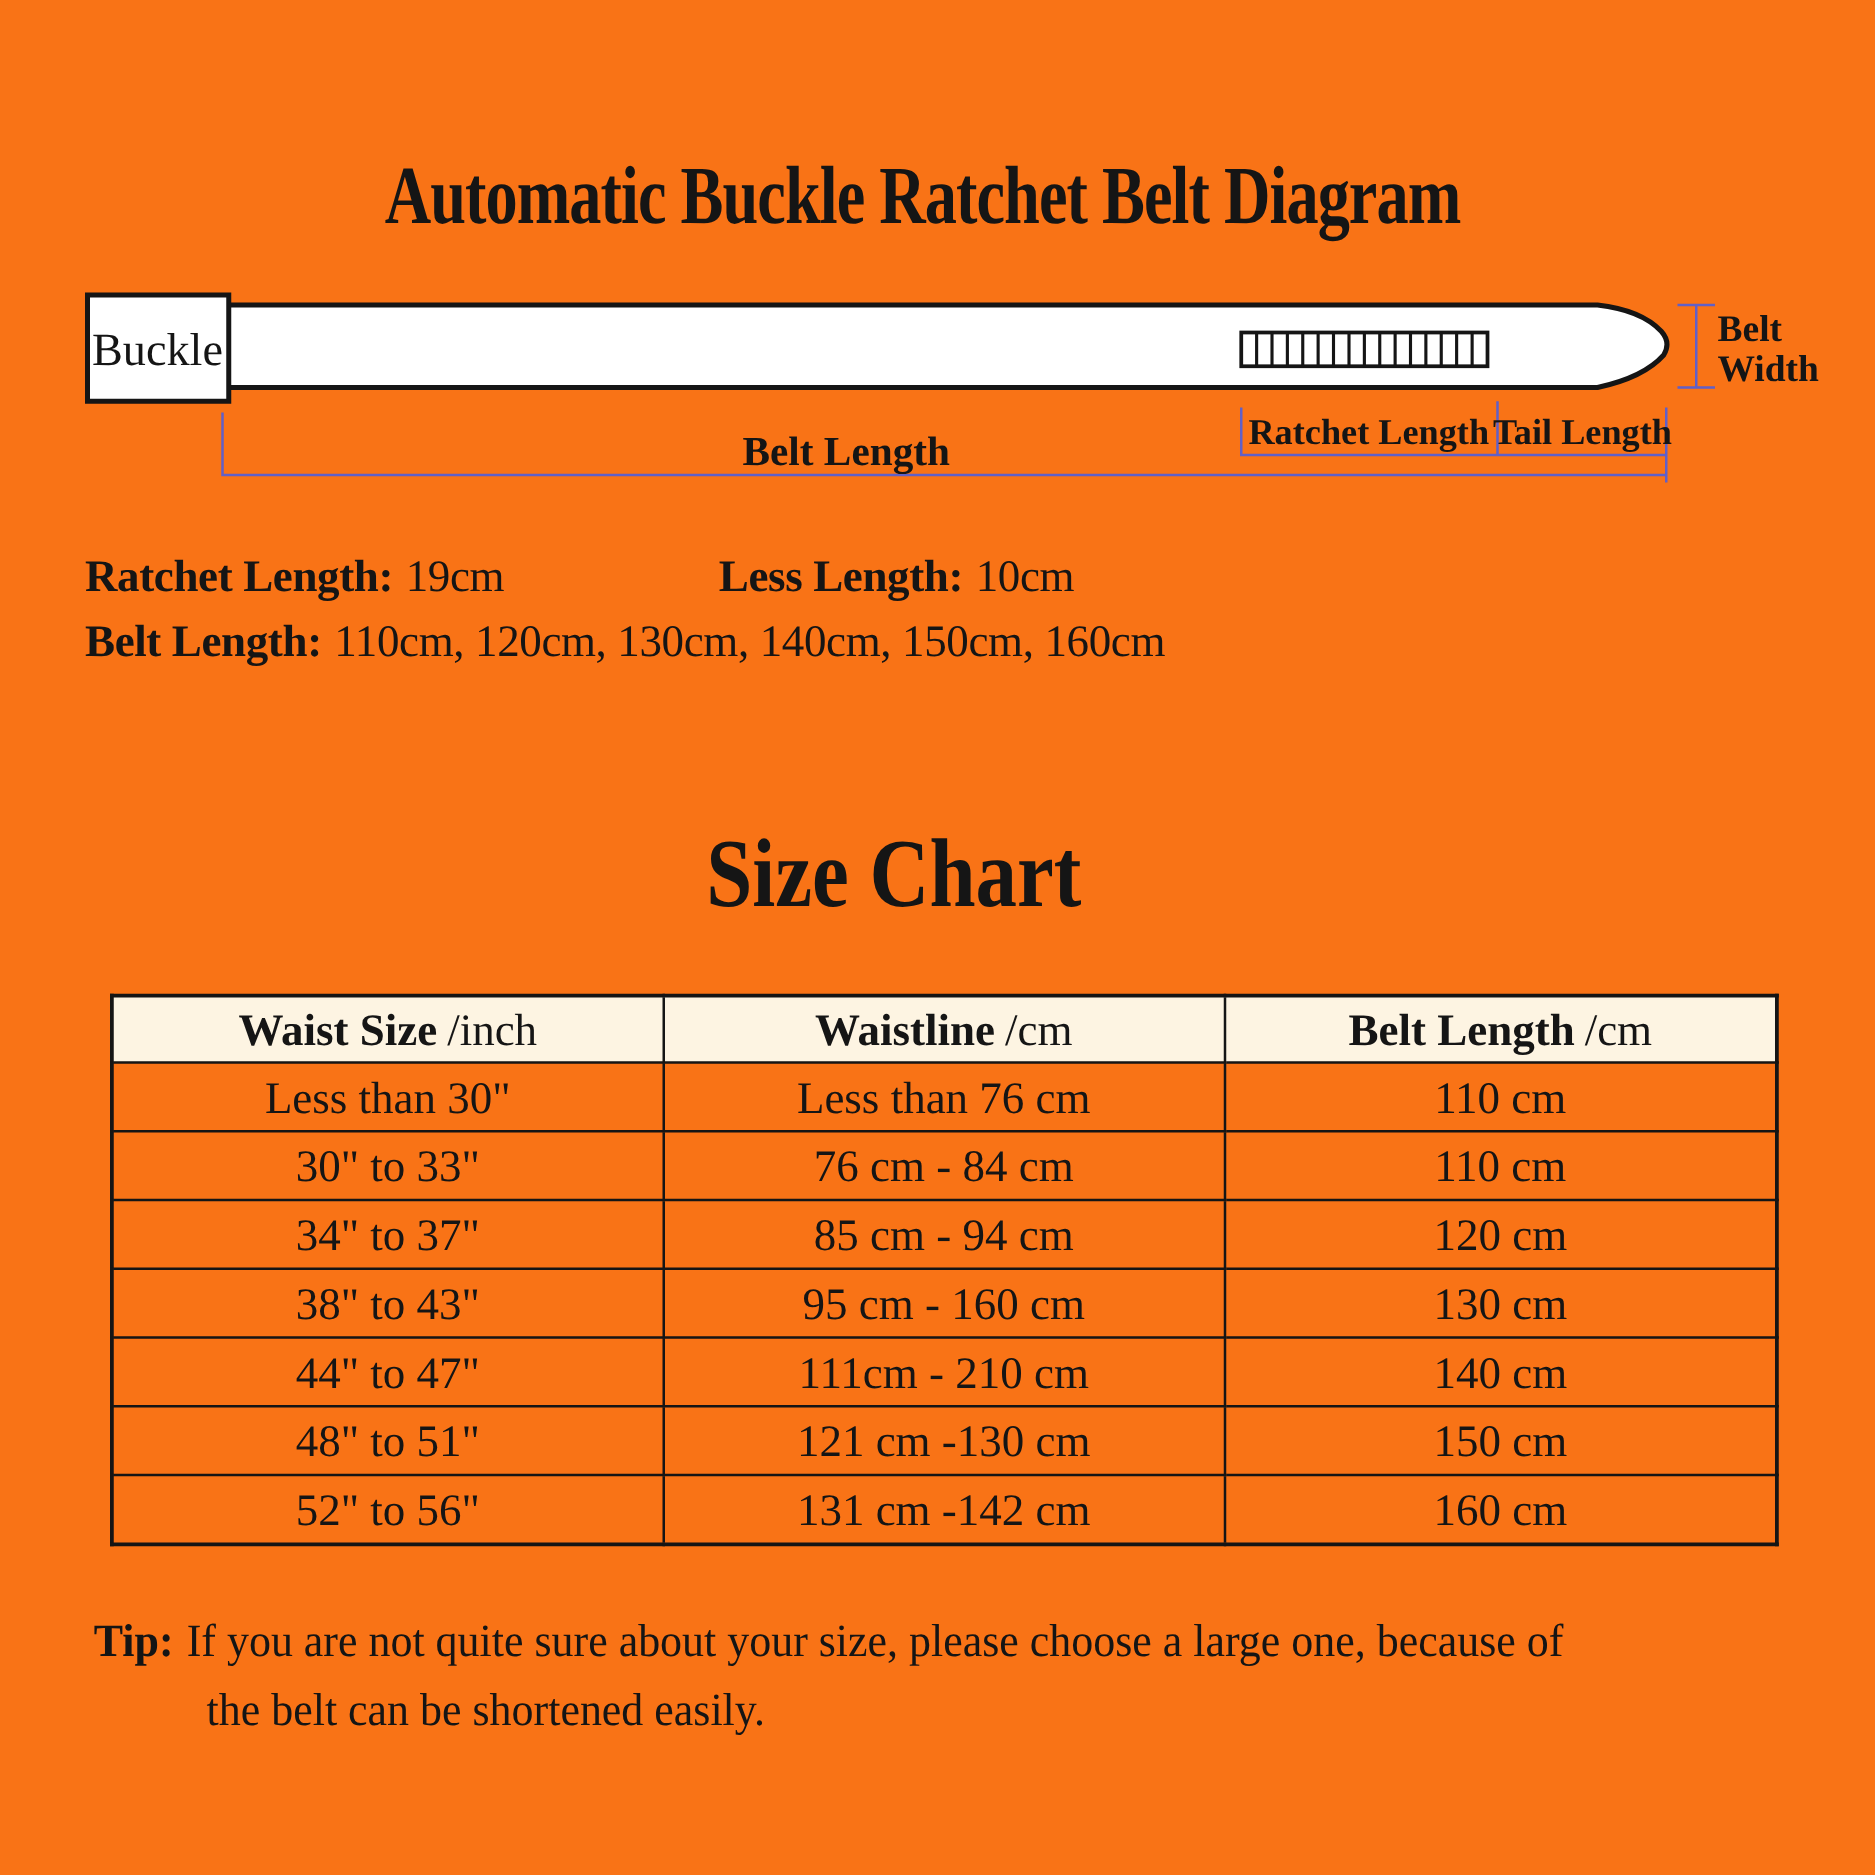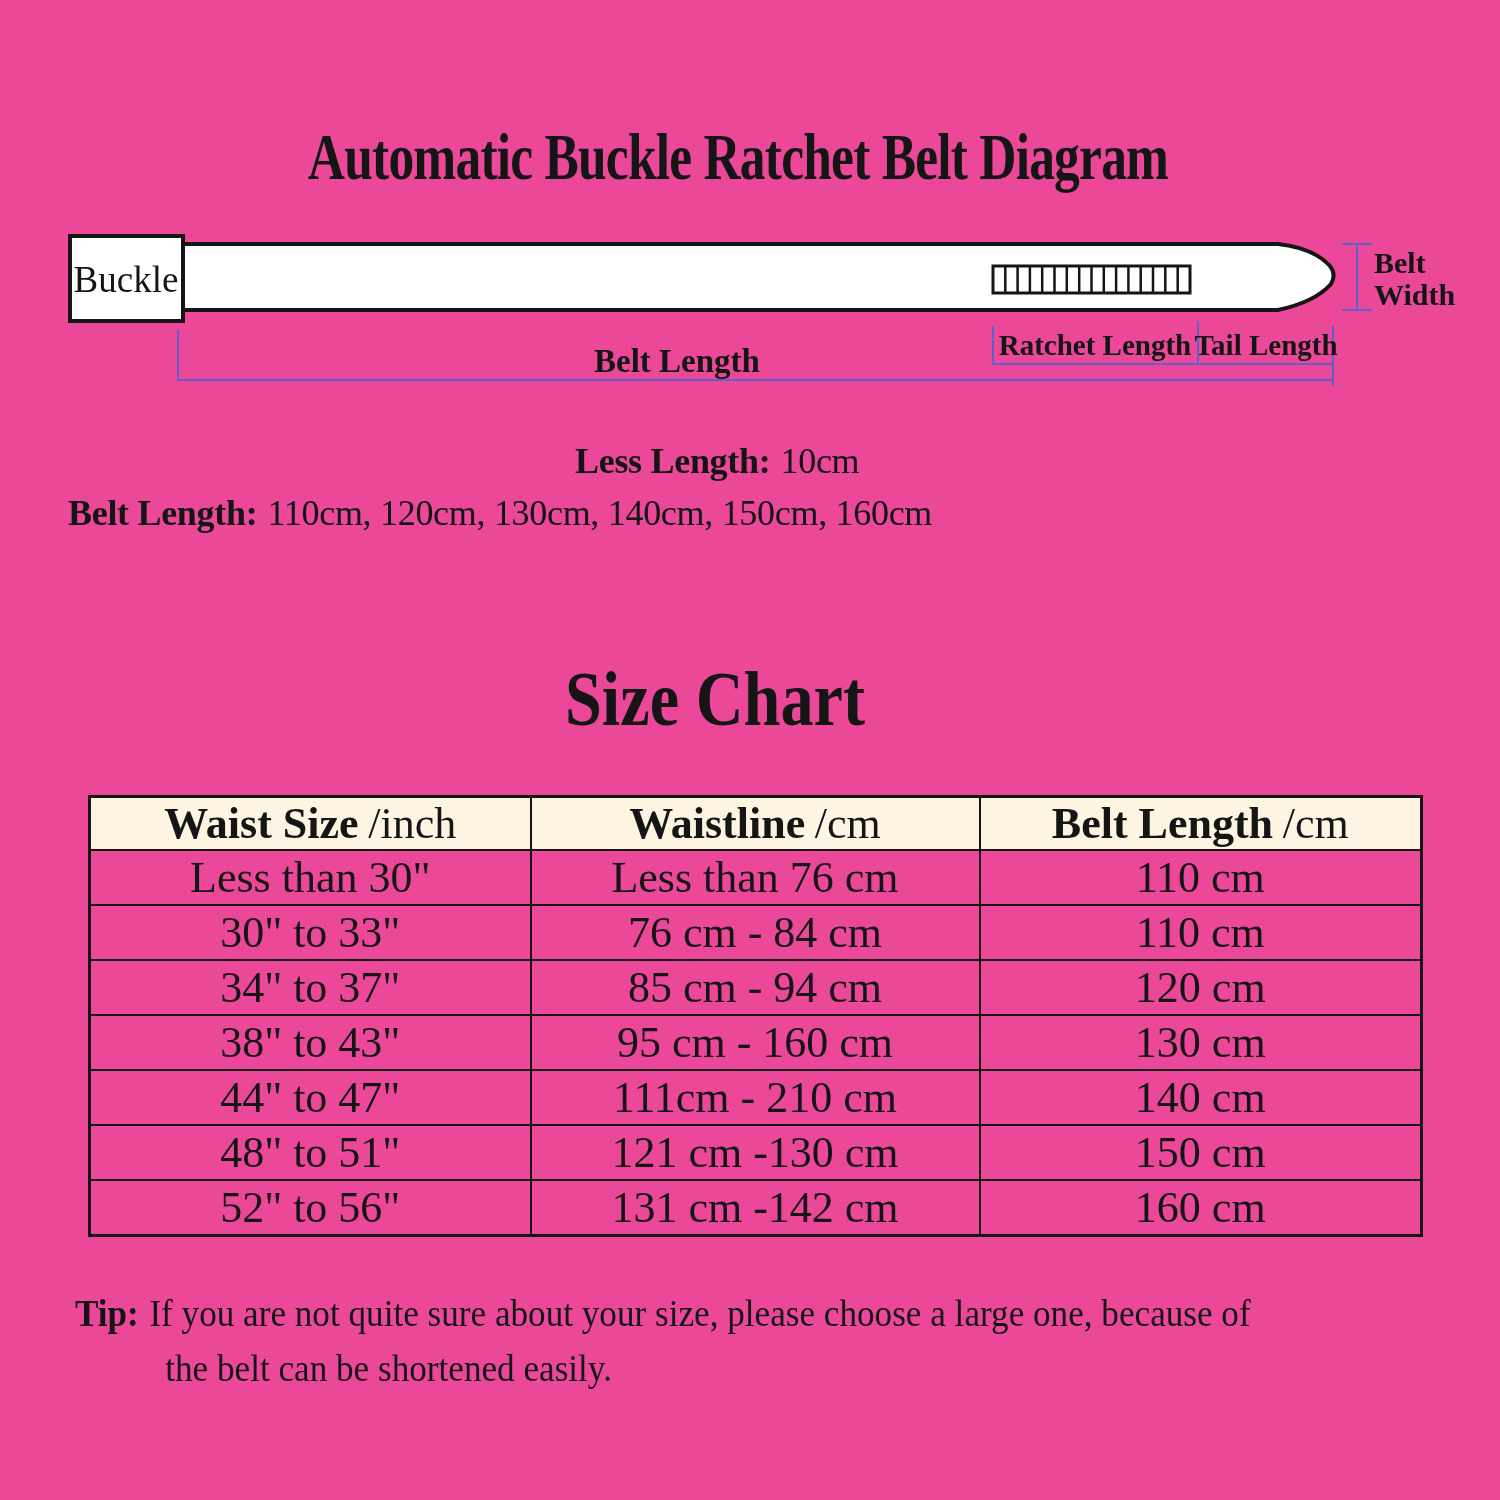--- a/index.html
+++ b/index.html
@@ -1,17 +1,17 @@
 <!DOCTYPE html>
 <html><head>
 <meta charset="utf-8">
 <style>
   html,body { margin:0; padding:0; }
   .page {
-    position:relative; width:1500px; height:1500px; background:#ec4899;
+    position:relative; width:1500px; height:1500px; background:#f97316;
     font-family:"Liberation Serif", serif; color:#151515; overflow:hidden;
   }
   .title {
     position:absolute; top:124px; left:-12px; width:1500px;
     font-size:66px; font-weight:bold; text-align:center; line-height:1;
     transform:scaleX(0.78); letter-spacing:-1px;
   }
   .diagram-svg { position:absolute; top:0; left:0; }
   .diagram-svg text { font-family:"Liberation Serif", serif; fill:#151515; }
   .dim-label { font-weight:bold; font-size:29px; text-anchor:middle; }
@@ -24,21 +24,21 @@
 
   .size-chart-heading {
     position:absolute; top:660px; left:-35px; width:1500px;
     font-size:78px; font-weight:bold; text-align:center; line-height:1;
     transform:scaleX(0.85);
   }
 
   .size-table {
     position:absolute; top:795px; left:88px; width:1332px;
     border-collapse:collapse; table-layout:fixed;
-    font-size:44px; text-align:center;
+    font-size:36px; text-align:center;
   }
   .size-table th, .size-table td { border:2px solid #151515; padding:0; }
   .size-table th { height:51px; background:#fdf4e2; font-weight:bold; }
   .size-table td { height:53px; font-weight:normal; }
   .size-table { border:3px solid #151515; }
   .size-table .hu { font-weight:normal; margin-left:0.22em; }
 
   .tip {
     position:absolute; top:1286px; left:75px; width:1420px;
     font-size:37px; line-height:55px; transform:scaleX(0.95);
@@ -70,20 +70,23 @@
       <path d="M1357 244 V 310 M1342 244 H 1372 M1342 310 H 1372"></path>
     </g>
 
     <text class="dim-label" x="1095" y="355">Ratchet Length</text>
     <text class="dim-label" x="1266" y="355">Tail Length</text>
     <text class="beltlen-label" x="677" y="372">Belt Length</text>
     <text class="width-label" x="1374" y="273">Belt</text>
     <text class="width-label" x="1374" y="305">Width</text>
   </svg>
 
+  <div class="spec" style="left:68px; top:440px;">
+    <b>Ratchet Length:</b><span>19cm</span>
+  </div>
   <div class="spec" style="left:575px; top:440px;">
     <b>Less Length:</b><span>10cm</span>
   </div>
   <div class="spec" style="left:68px; top:492px;">
     <b>Belt Length:</b><span>110cm, 120cm, 130cm, 140cm, 150cm, 160cm</span>
   </div>
 
   <div class="size-chart-heading">Size Chart</div>
 
   <table class="size-table">

